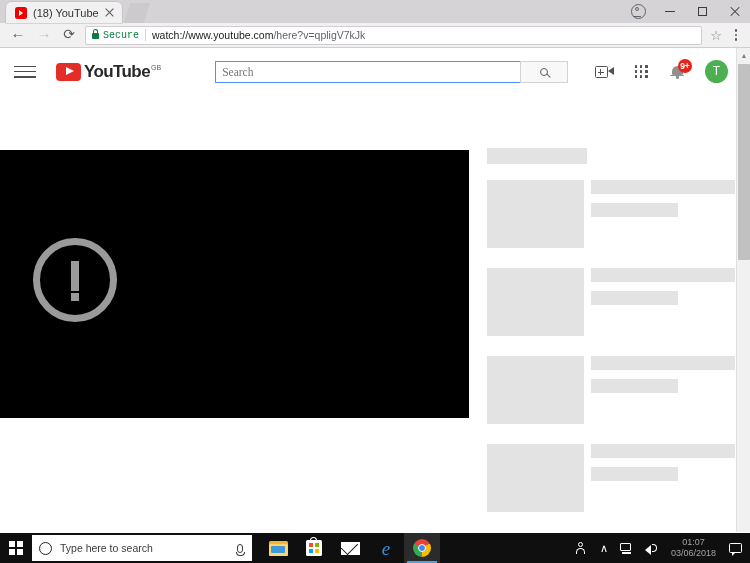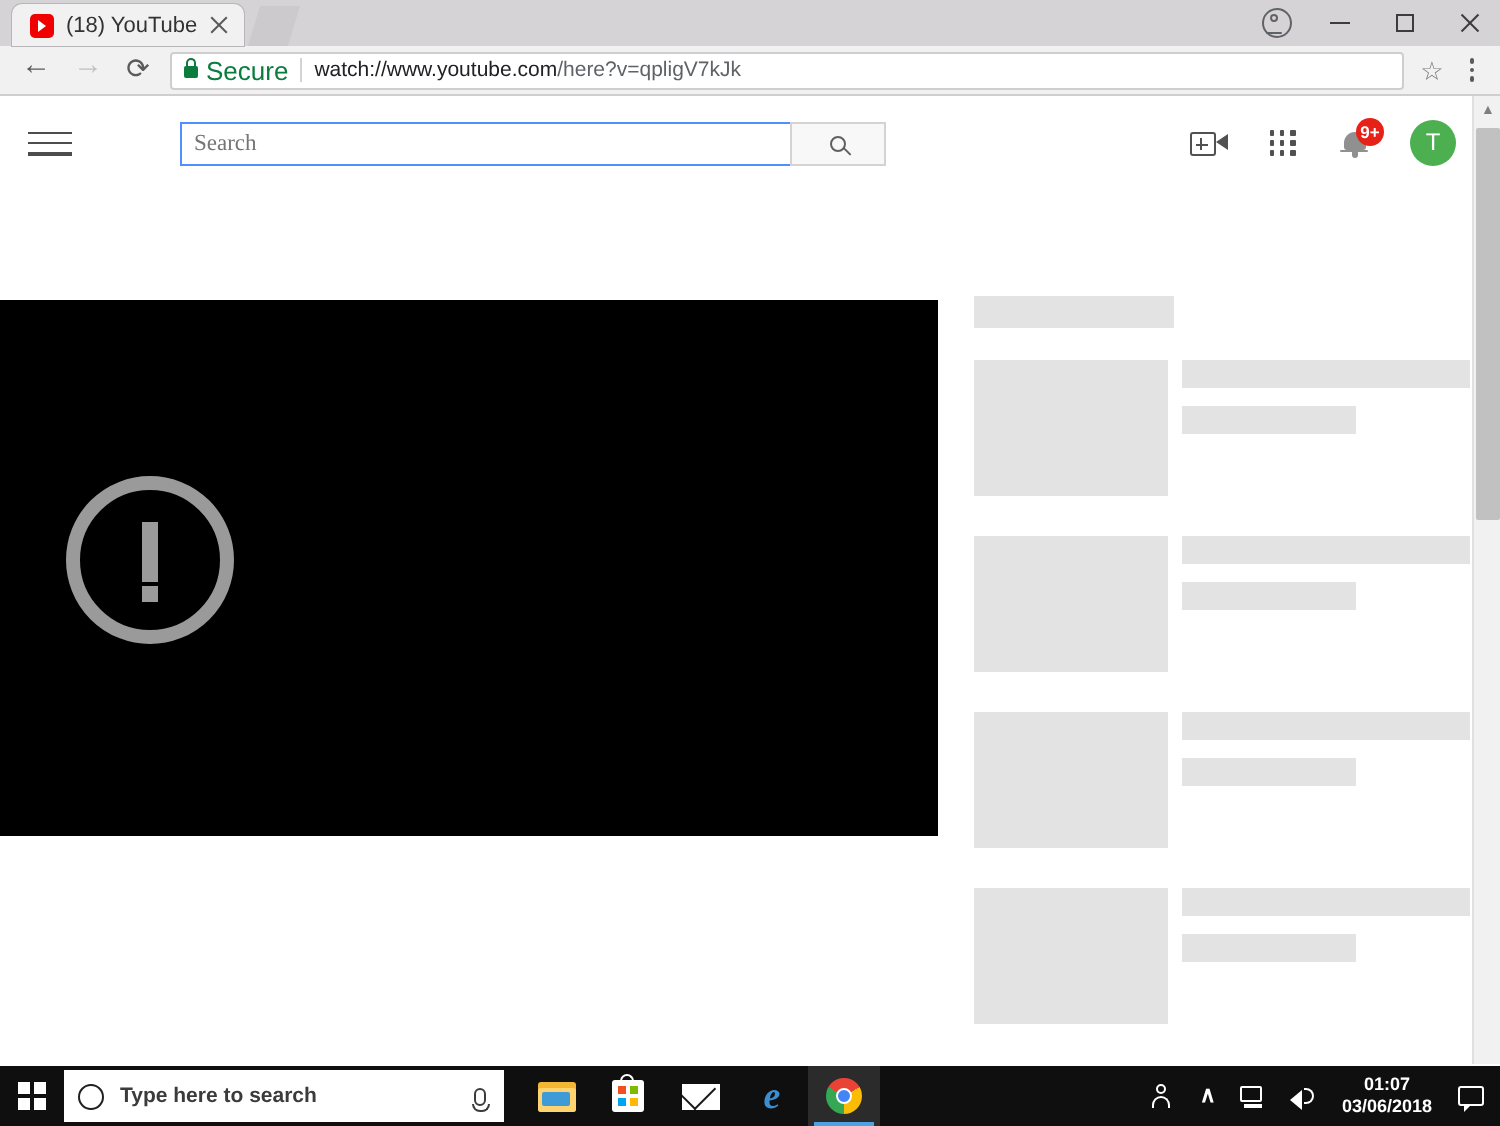--- a/index.html
+++ b/index.html
@@ -228,24 +228,25 @@
     content: "";
     position: absolute;
     left: 1.4px; top: -3.2px;
     width: 4.2px; height: 4px;
     border: 1.2px solid #0a7c3e;
     border-bottom: none;
     border-radius: 3px 3px 0 0;
     box-sizing: border-box;
   }
   .secure-label {
-    font-size: 13px;
+    font-size: 10px;
     color: #0a7c3e;
     margin-left: 4px;
     white-space: nowrap;
+    font-family: Liberation Mono, monospace;
   }
   .omni-sep {
     width: 1px;
     height: 12px;
     background: #d4d2d4;
     margin: 0 6px;
     flex: 0 0 1px;
   }
   .url-text {
     font-size: 10.5px;
@@ -616,21 +617,20 @@
 
   
   .taskbar {
     position: absolute;
     left: 0; bottom: 0;
     width: 750px;
     height: 30px;
     background: #0f0f0f;
     display: flex;
     align-items: center;
-    font-weight: bold;
   }
   .start-btn {
     width: 32px; height: 30px;
     display: flex;
     align-items: center;
     justify-content: center;
     flex: 0 0 32px;
   }
   .win-logo {
     width: 14px; height: 14px;
@@ -823,21 +823,21 @@
     color: #ffffff;
     line-height: 11px;
   }
   .clock {
     display: flex;
     flex-direction: column;
     align-items: center;
     justify-content: center;
     height: 33px;
     padding: 0 7px;
-    color: #ffffff;
+    color: #a3a3a3;
     line-height: 11px;
   }
   .clock span { font-size: 9px; display: block; }
   .action-center {
     width: 13px; height: 10px;
     border: 1.3px solid #ffffff;
     border-radius: 1.5px;
     box-sizing: border-box;
     position: relative;
   }
@@ -971,20 +971,25 @@
     </div>
   </div>
 
   <div class="page">
 
     <div class="yt-header">
       <div class="hamburger">
         <i></i>
         <i></i>
         <i></i>
+      </div>
+      <div class="yt-logo">
+        <span class="yt-play"></span>
+        <span class="yt-word">YouTube</span>
+        <span class="yt-cc">GB</span>
       </div>
       <div class="search-wrap">
         <input class="search-input" type="text" placeholder="Search" style="">
         <div class="search-btn">
           <span class="mag"></span>
         </div>
       </div>
       <div class="header-right">
         <div class="hicon">
           <span class="cam">

